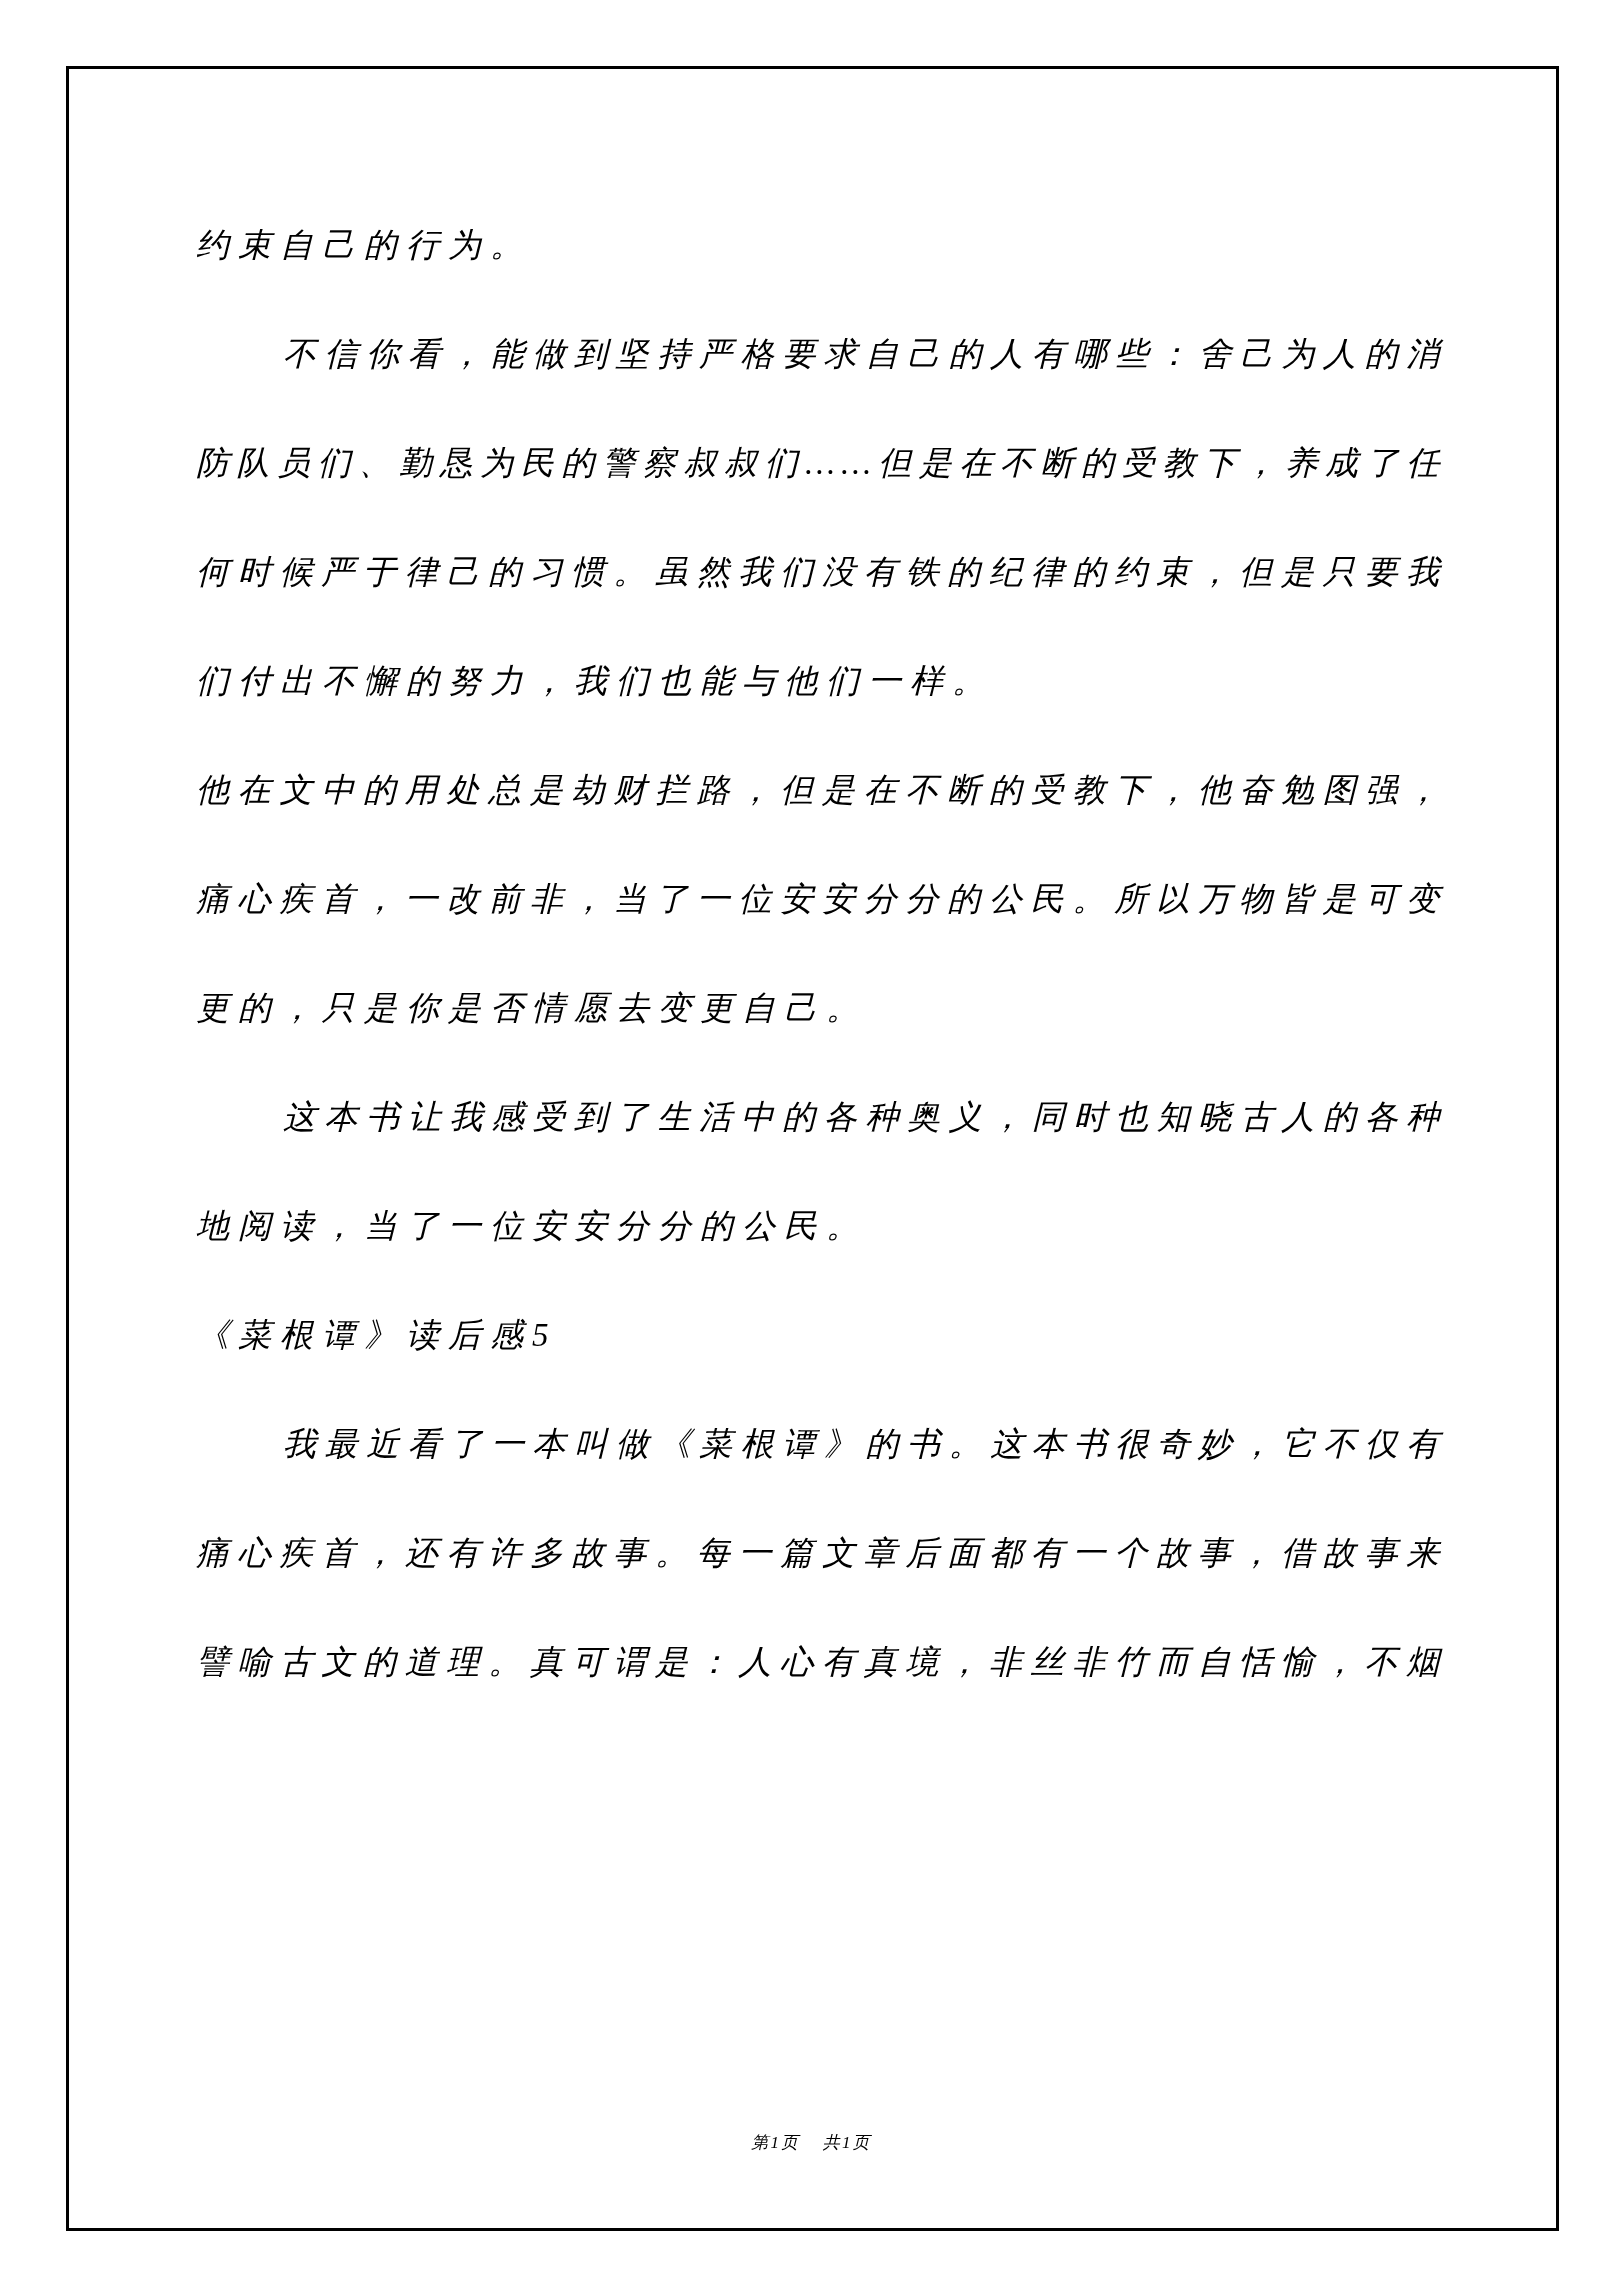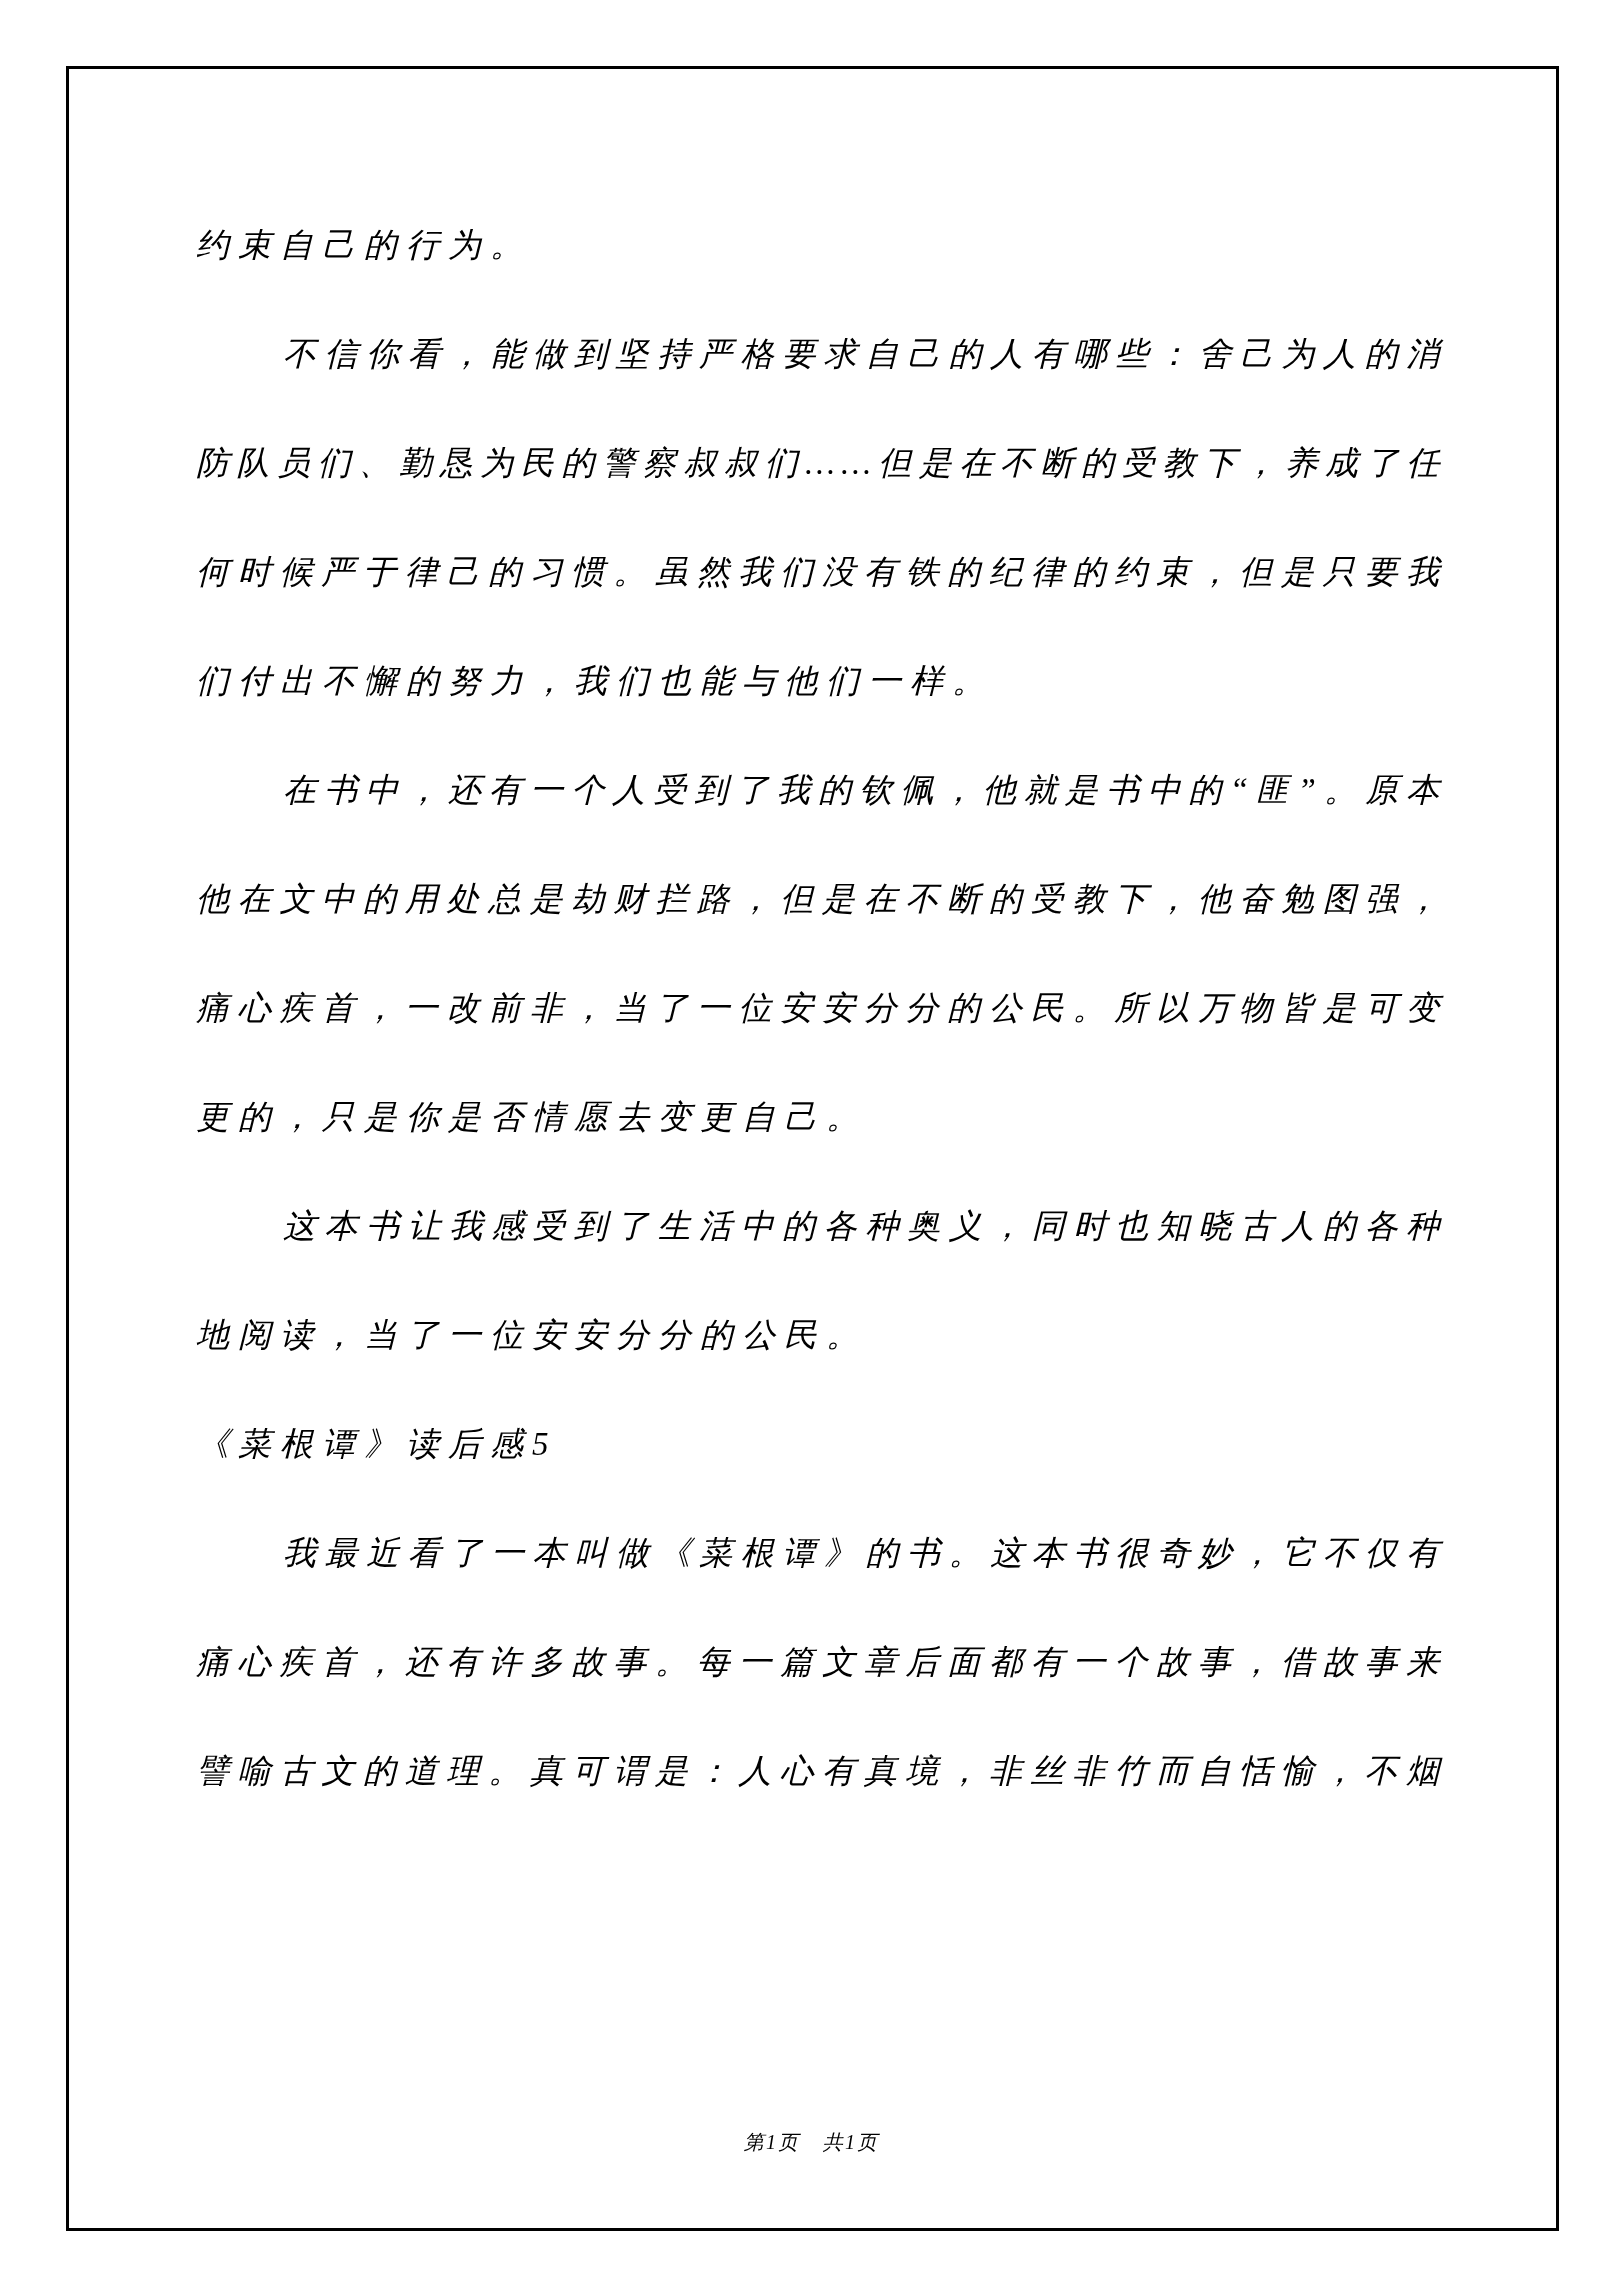--- a/index.html
+++ b/index.html
@@ -48,42 +48,41 @@
   }
   .line.indent {
     padding-left: 87px;
   }
   .footer {
     position: absolute;
     left: 0;
     top: 2129px;
     width: 100%;
     text-align: center;
-    font-size: 20px;
+    font-size: 17px;
     line-height: 27px;
     letter-spacing: 2.2px;
   }
   .footer .gap {
     display: inline-block;
     width: 22.4px;
   }
 </style>
 </head>
 <body>
 
 <div class="page">
   <div class="frame"></div>
 
   <div class="doc-body">
       <div class="line last">约束自己的行为。</div>
       <div class="line indent">不信你看，能做到坚持严格要求自己的人有哪些：舍己为人的消</div>
       <div class="line">防队员们、勤恳为民的警察叔叔们……但是在不断的受教下，养成了任</div>
       <div class="line">何时候严于律己的习惯。虽然我们没有铁的纪律的约束，但是只要我</div>
       <div class="line last">们付出不懈的努力，我们也能与他们一样。</div>
-      <div class="line indent">在书中，还有一个人受到了我的钦佩，他就是书中的“匪”。原本</div>
       <div class="line">他在文中的用处总是劫财拦路，但是在不断的受教下，他奋勉图强，</div>
       <div class="line">痛心疾首，一改前非，当了一位安安分分的公民。所以万物皆是可变</div>
       <div class="line last">更的，只是你是否情愿去变更自己。</div>
       <div class="line indent">这本书让我感受到了生活中的各种奥义，同时也知晓古人的各种</div>
       <div class="line last">地阅读，当了一位安安分分的公民。</div>
       <div class="line last">《菜根谭》读后感5</div>
       <div class="line indent">我最近看了一本叫做《菜根谭》的书。这本书很奇妙，它不仅有</div>
       <div class="line">痛心疾首，还有许多故事。每一篇文章后面都有一个故事，借故事来</div>
       <div class="line">譬喻古文的道理。真可谓是：人心有真境，非丝非竹而自恬愉，不烟</div>
     </div>

